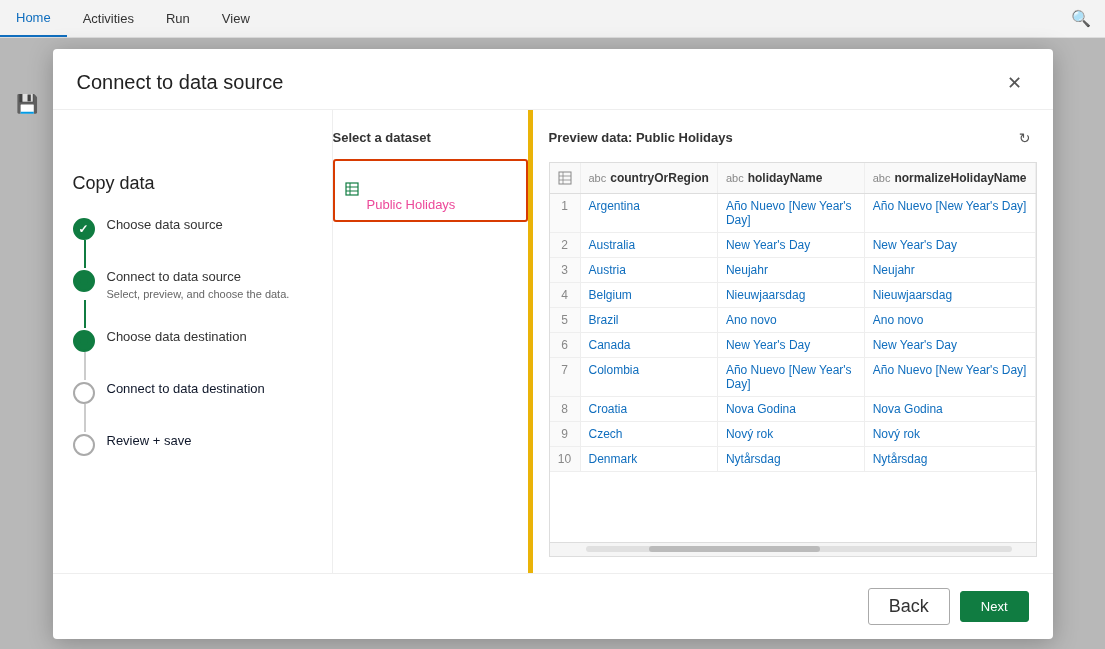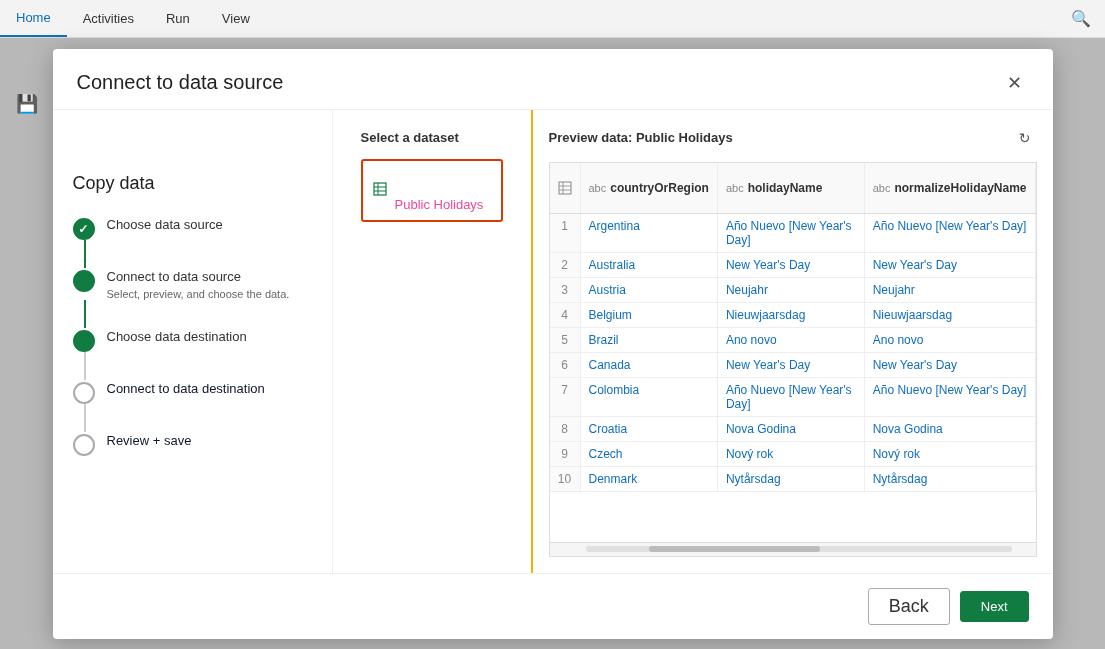--- a/index.html
+++ b/index.html
@@ -210,22 +210,22 @@
     .content-panel {
       flex: 1;
       display: flex;
       overflow: hidden;
     }
 
     
     .dataset-selector {
       width: 200px;
       min-width: 200px;
-      border-right: 2px solid #eab308;
-      padding: 20px 28px;
+      border-right: 5px solid #eab308;
+      padding: 20px 0;
     }
     .section-title {
       font-size: 13px;
       font-weight: 600;
       color: #333;
       margin-bottom: 14px;
     }
 
     .dataset-item {
       display: flex;
@@ -287,21 +287,21 @@
     }
     .data-table {
       border-collapse: collapse;
       font-size: 12px;
       width: 100%;
     }
     .data-table th {
       background: #f9f9f9;
       border-bottom: 1px solid #ddd;
       border-right: 1px solid #eee;
-      padding: 18px 8px;
+      padding: 8px 8px;
       text-align: left;
       font-weight: 600;
       color: #333;
       white-space: nowrap;
       position: sticky;
       top: 0;
       z-index: 1;
     }
     .data-table th .col-type {
       font-weight: 400;

